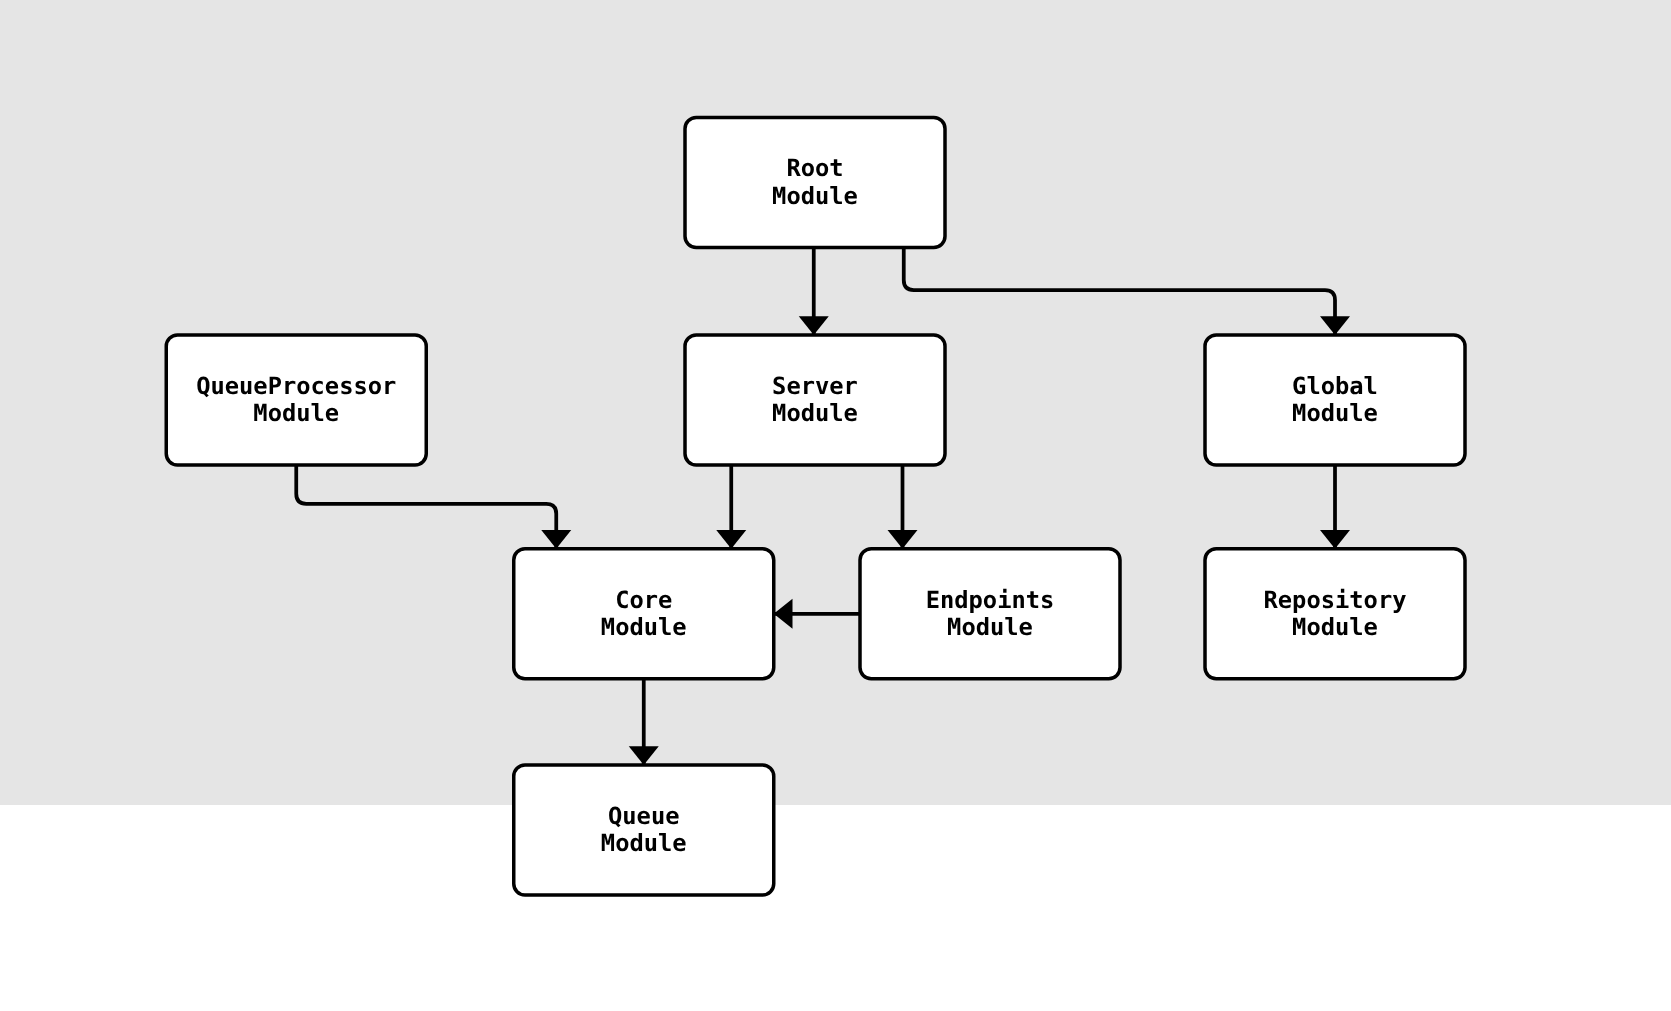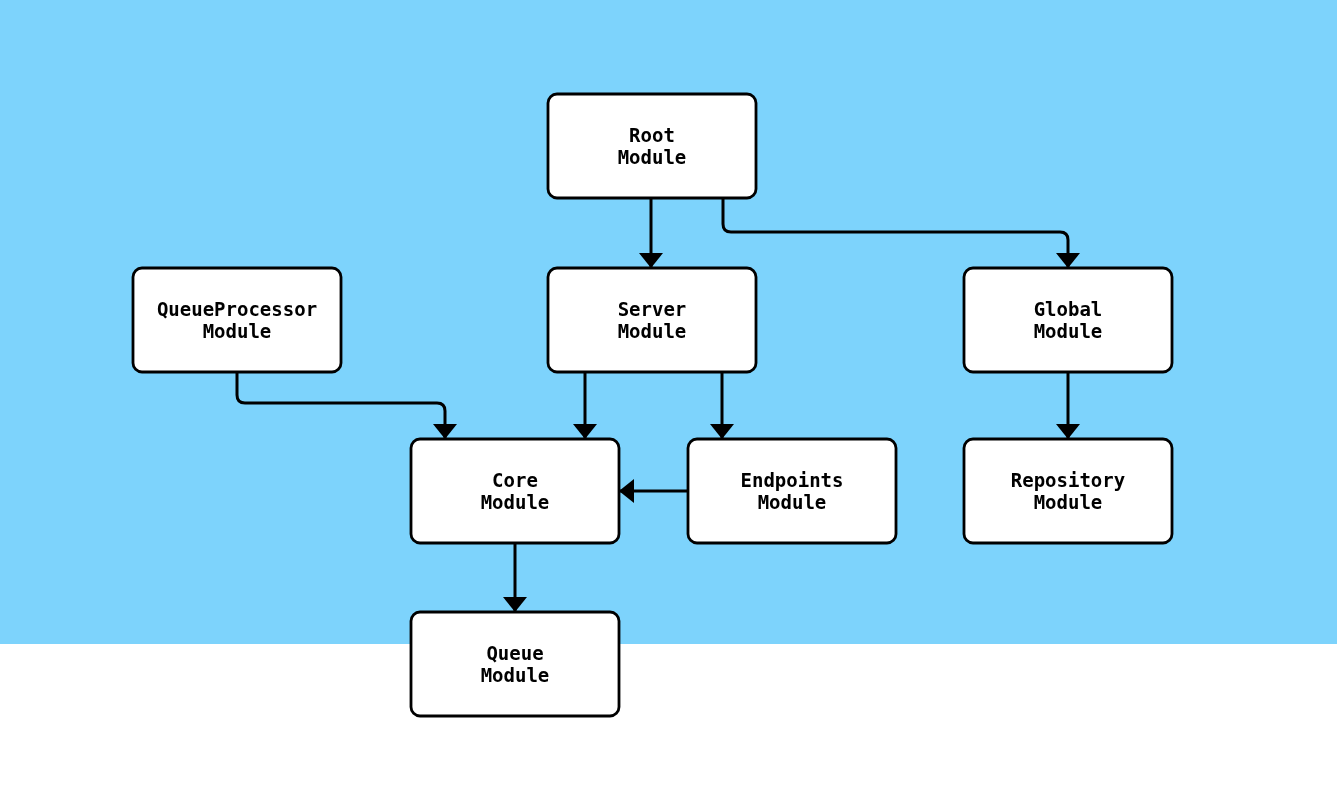--- a/index.html
+++ b/index.html
@@ -8,21 +8,21 @@
     background: #ffffff;
     width: 1337px;
     height: 809px;
     overflow: hidden;
     font-family: "DejaVu Sans Mono", monospace;
   }
   .canvas-wrap {
     position: relative;
     width: 1337px;
     height: 644px;
-    background: #7dd3fc;
+    background: #e5e5e5;
   }
   svg.diagram {
     position: absolute;
     left: 0;
     top: 0;
     display: block;
   }
   svg.diagram text {
     font-family: "DejaVu Sans Mono", monospace;
     font-weight: 700;

